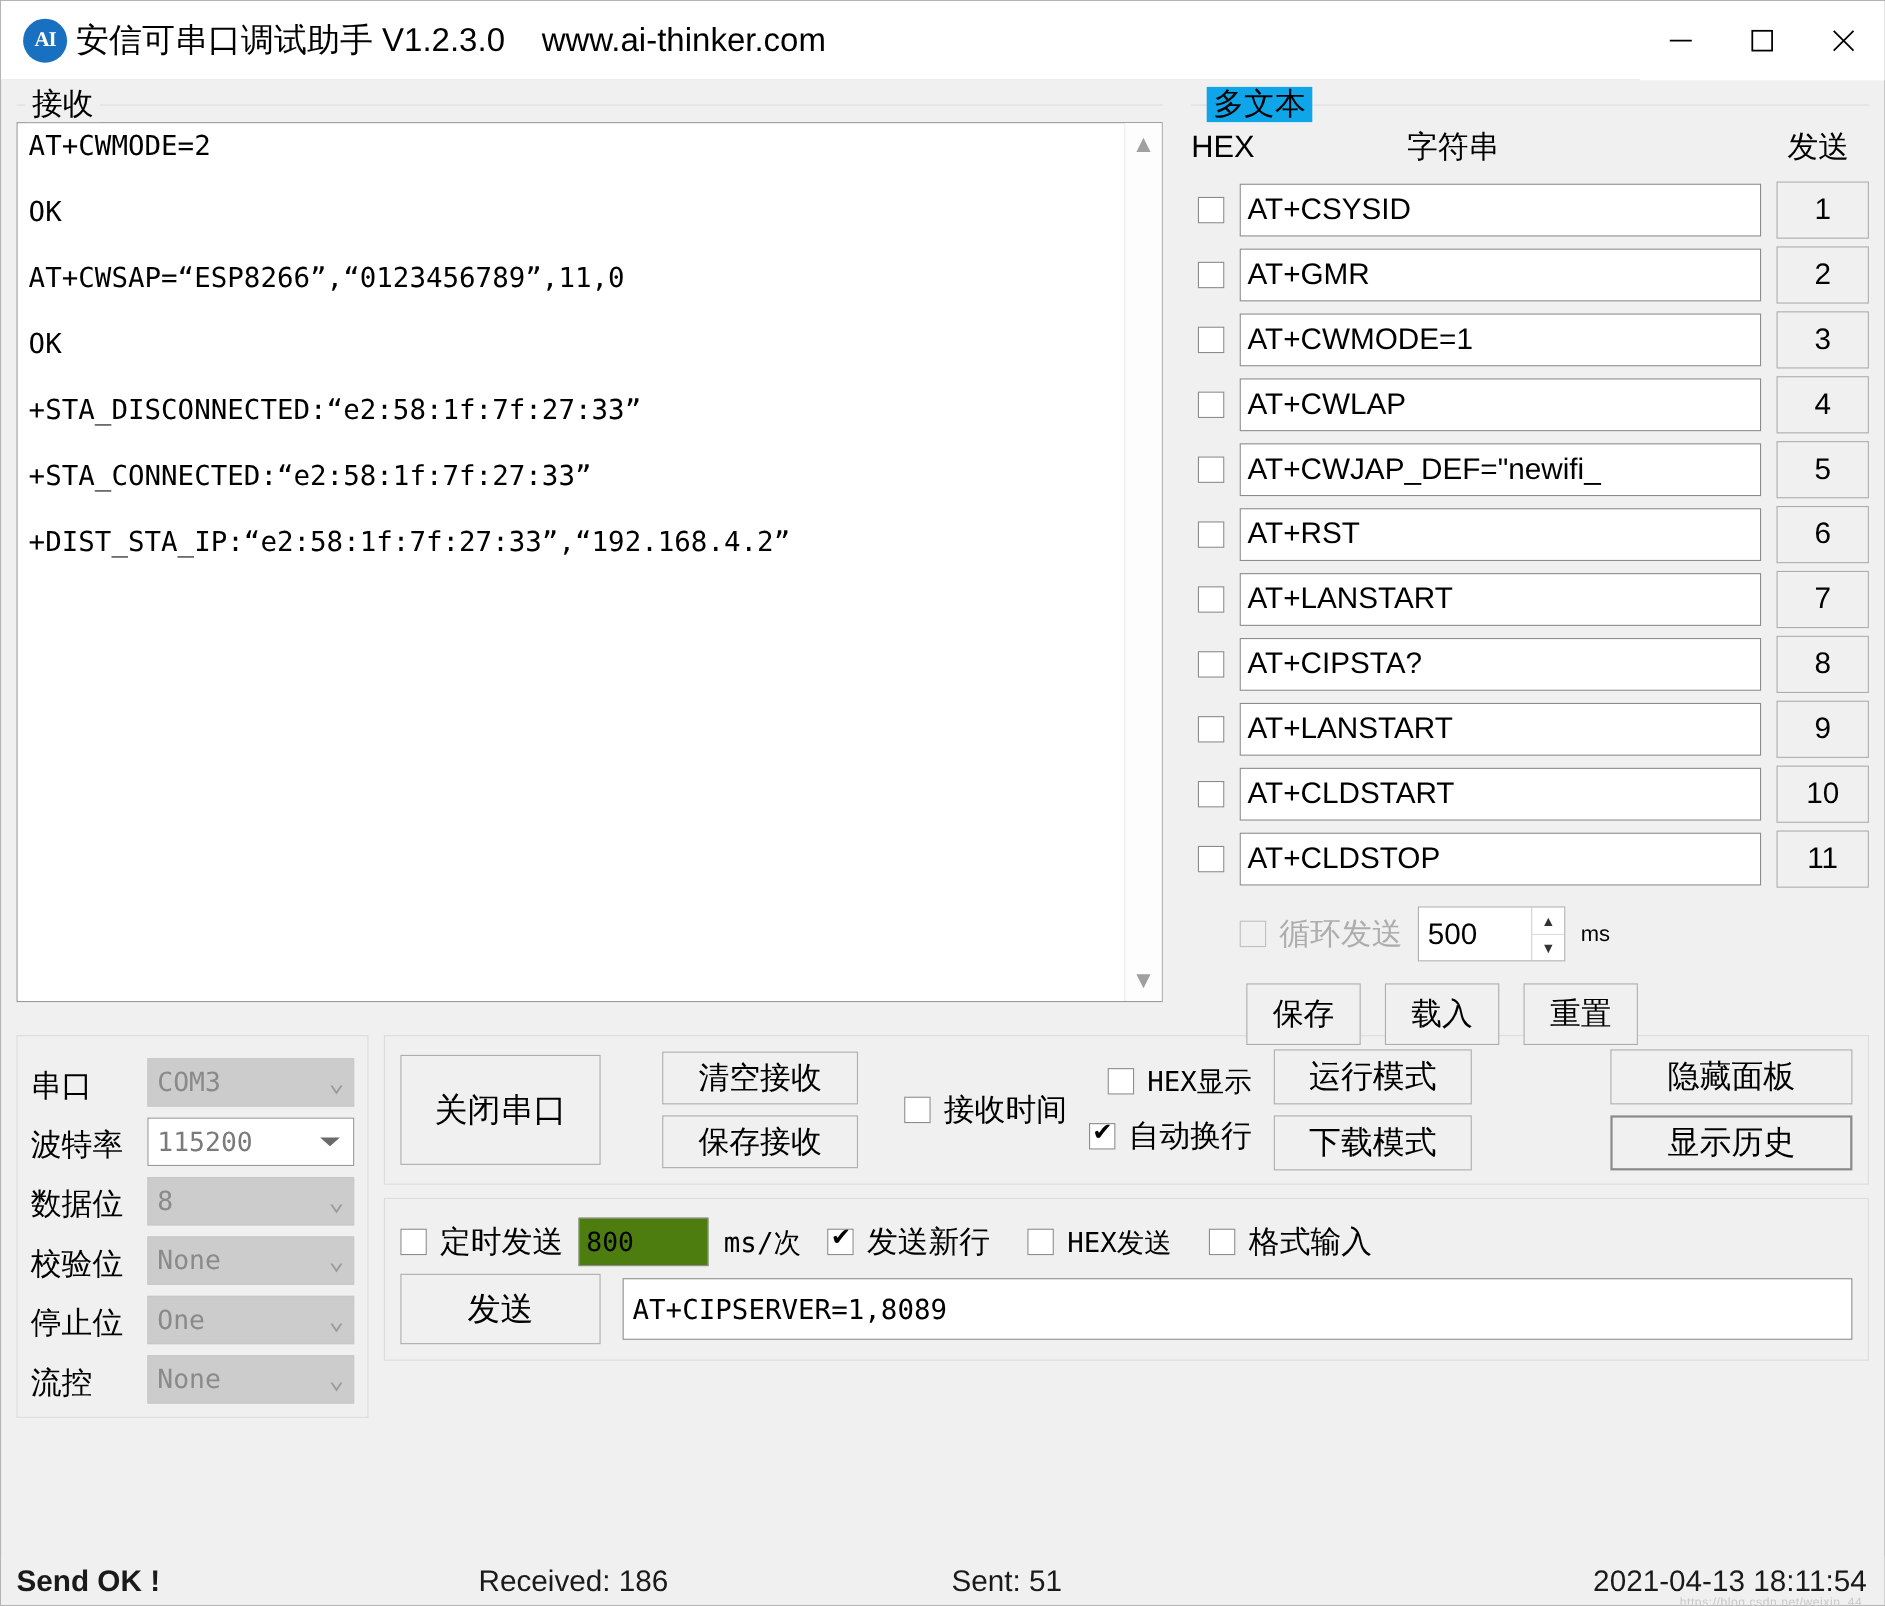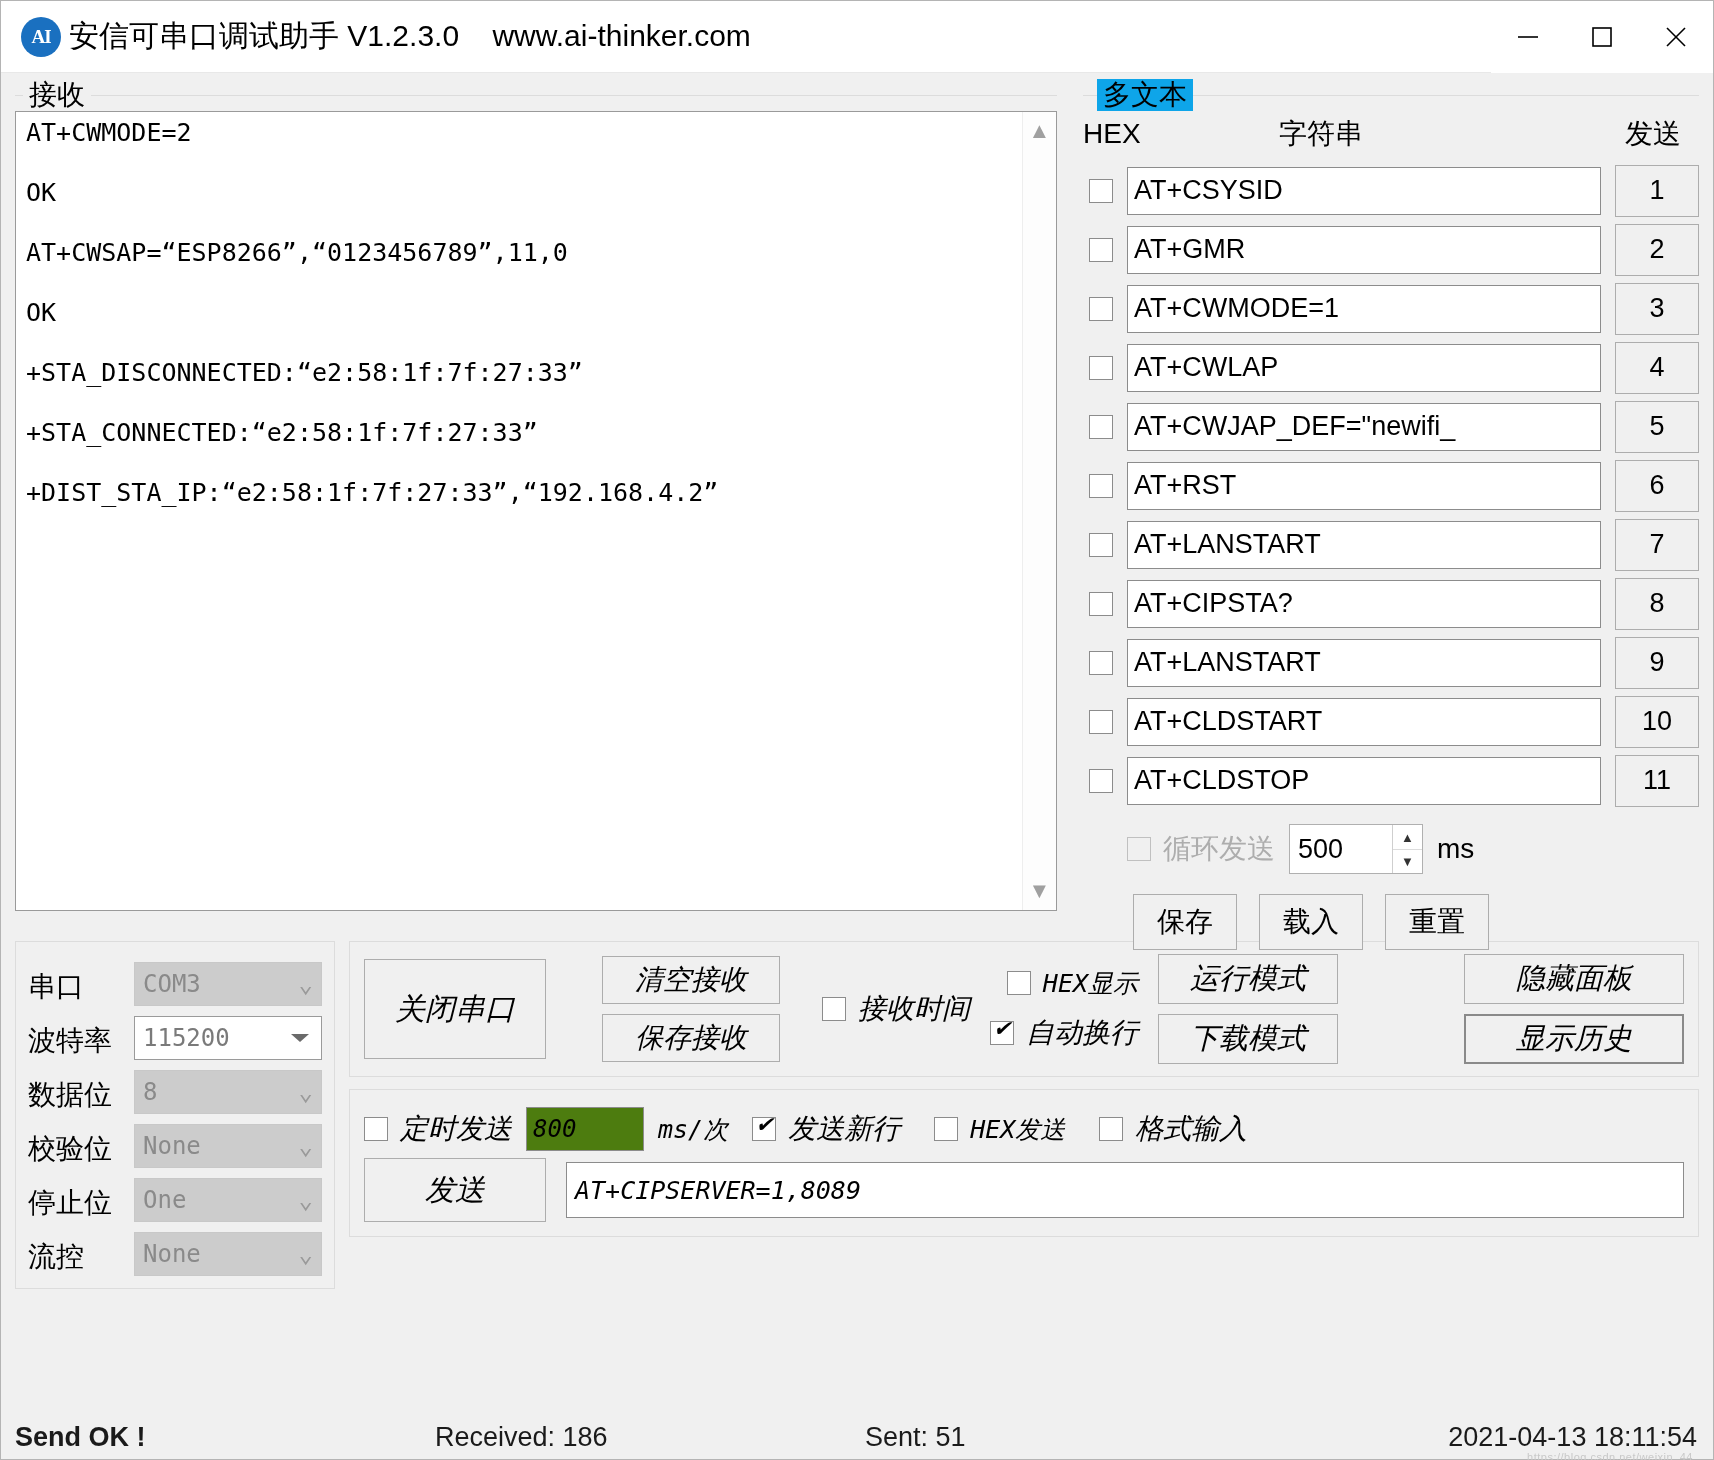--- a/index.html
+++ b/index.html
@@ -154,21 +154,21 @@
   }
   .loop-label { font-size: 28px; color: #adadad; margin: 0 14px 0 12px; }
   .spin {
     width: 134px; height: 50px; border: 1px solid #b0b0b0; background: #fff;
     display: flex; align-items: stretch;
   }
   .spin-val { flex: 1 1 auto; display: flex; align-items: center; padding-left: 8px; font-size: 27px; }
   .spin-btns { width: 30px; border-left: 1px solid #cfcfcf; display: flex; flex-direction: column; }
   .spin-b { flex: 1 1 50%; display: flex; align-items: center; justify-content: center; font-size: 13px; color: #333; }
   .spin-b + .spin-b { border-top: 1px solid #dcdcdc; }
-  .ms-label { font-size: 28px; margin-left: 14px; color: #000; }
+  .ms-label { font-size: 20px; margin-left: 14px; color: #000; }
 
   .slr-row { display: flex; gap: 22px; margin-top: 20px; padding-left: 58px; }
   .slr-btn {
     width: 104px; height: 56px;
     border: 1px solid #adadad; background: #f0f0f0;
     font-size: 28px; display: flex; align-items: center; justify-content: center;
   }
 
   
   .lower { flex: 1 1 auto; display: flex; padding: 6px 14px 0 14px; gap: 14px; align-items: flex-start; }
@@ -194,21 +194,21 @@
     width: 0; height: 0;
     border-left: 9px solid transparent; border-right: 9px solid transparent;
     border-top: 8px solid #9a9a9a; transform: translateY(-4px);
   }
   .combo.enabled .caret { border-top-color: #6a6a6a; }
   .combo .chev {
     position: absolute; right: 8px; top: 50%; transform: translateY(-50%);
     font-size: 24px; color: #9a9a9a; line-height: 1;
   }
 
-  .mid-col { flex: 1 1 auto; display: flex; flex-direction: column; gap: 12px; font-style: italic; }
+  .mid-col { flex: 1 1 auto; display: flex; flex-direction: column; gap: 12px; }
 
   .ctrl-panel {
     border: 1px solid #dcdcdc; background: #f0f0f0;
     padding: 12px 14px;
     display: flex; align-items: center;
   }
   .big-btn {
     width: 182px; height: 100px;
     border: 1px solid #adadad; background: #f0f0f0;
     font-size: 30px; display: flex; align-items: center; justify-content: center;

